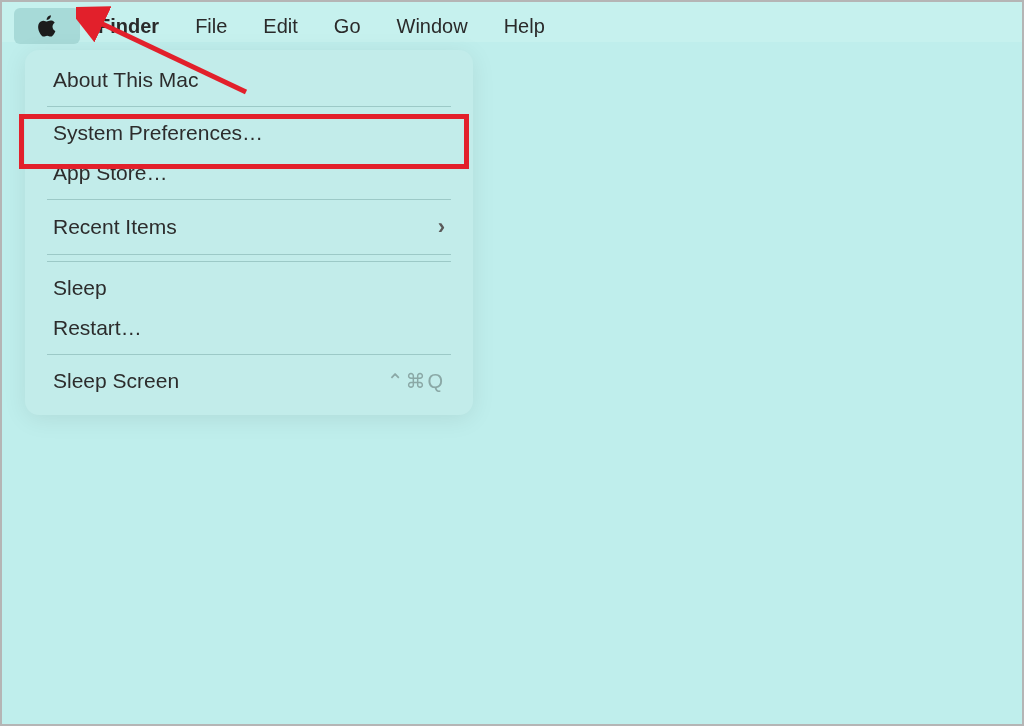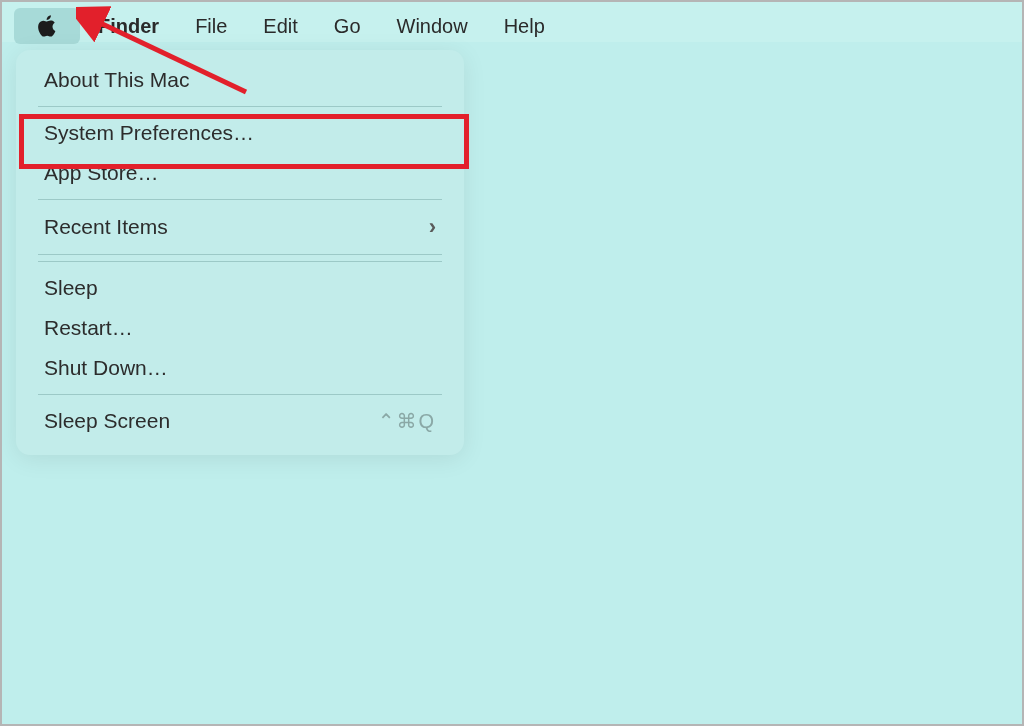--- a/index.html
+++ b/index.html
@@ -36,21 +36,21 @@
     align-items: center;
     justify-content: center;
     background: #a7dad8;
     border-radius: 6px;
     margin-left: 12px;
     height: 36px;
   }
   .apple-icon svg { display: block; }
   .dropdown {
     position: absolute;
-    left: 14px;
+    left: 23px;
     top: 48px;
     width: 448px;
     background: #c2ecea;
     border-radius: 14px;
     padding: 10px 0 14px 0;
     box-shadow: 0 4px 24px rgba(0,0,0,0.08);
   }
   .menu-row {
     display: flex;
     align-items: center;
@@ -121,23 +121,20 @@
     <span class="chevron">›</span>
   </div>
   <div class="divider"></div>
   <div class="divider"></div>
   <div class="menu-row">
     <span>Sleep</span>
   </div>
   <div class="menu-row">
     <span>Restart…</span>
   </div>
-  <div class="menu-row">
-    <span>Shut Down…</span>
-  </div>
   <div class="divider"></div>
   <div class="menu-row">
     <span>Sleep Screen</span>
     <span class="shortcut">⌃⌘Q</span>
   </div>
 </div>
 
 <div class="highlight-box" style="left:17px; top:112px; width:450px; height:55px;"></div>
 
 <svg class="arrow-svg" style="left:74px; top:4px; width:190px; height:100px;">

